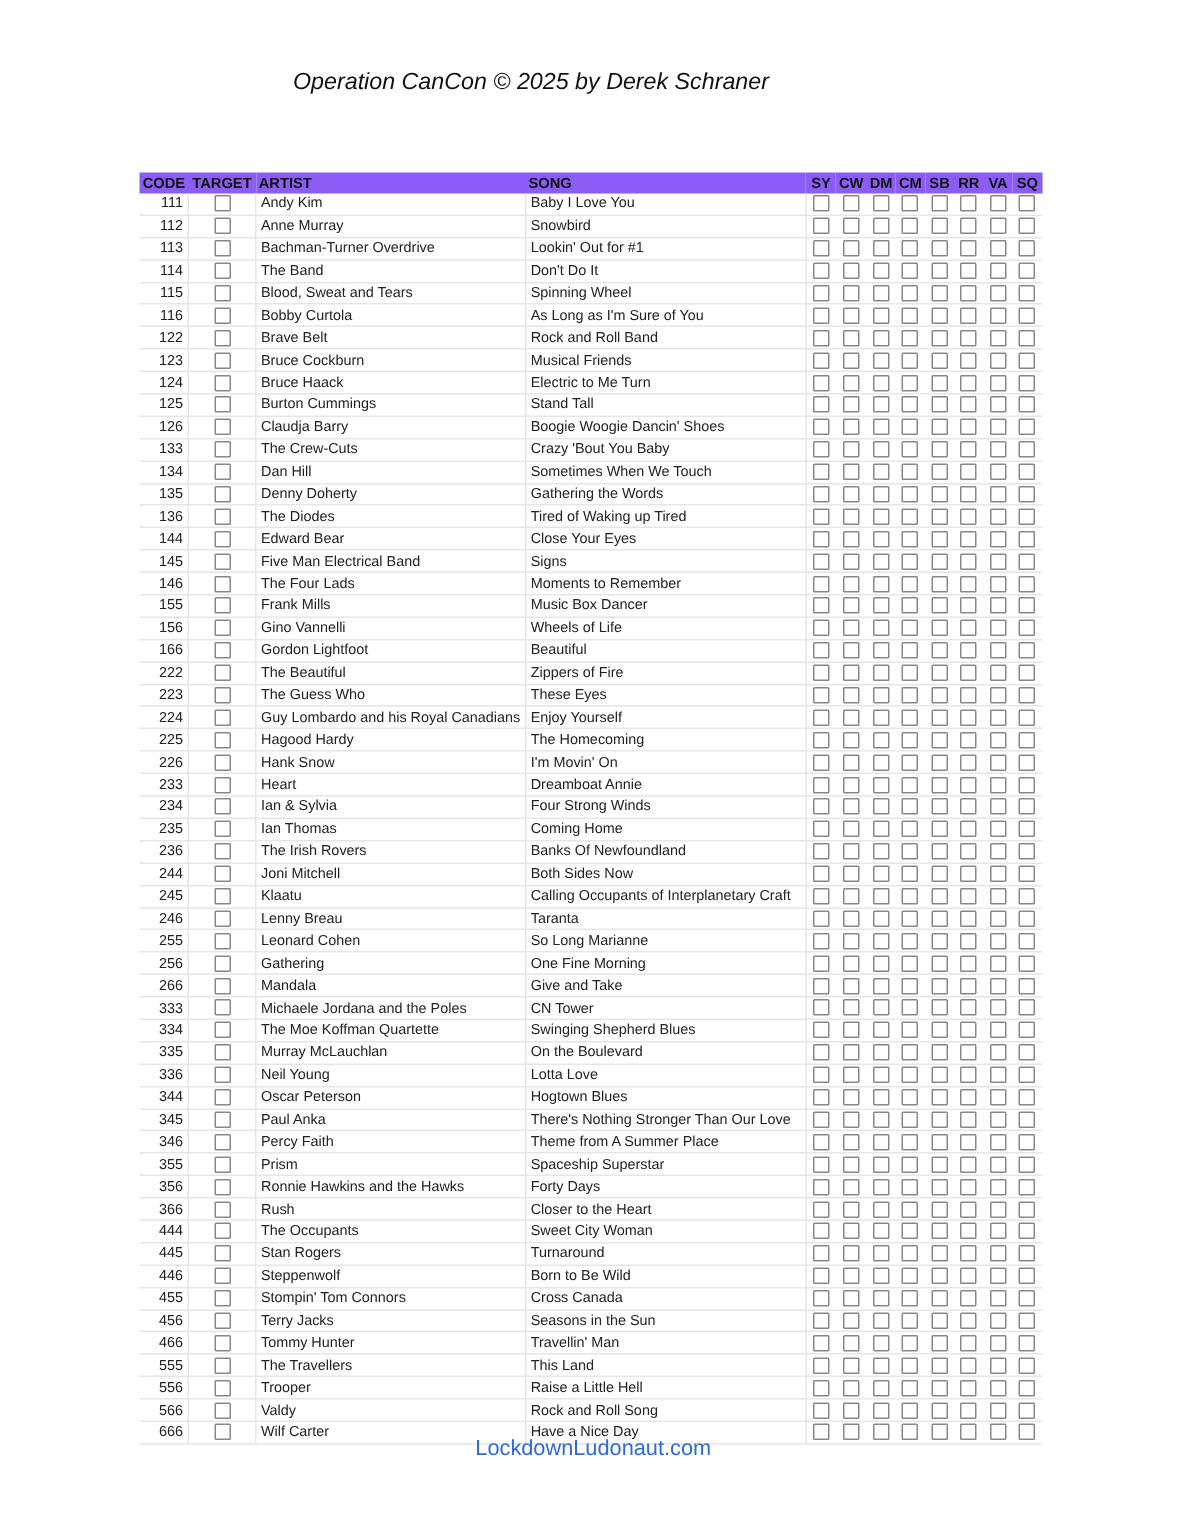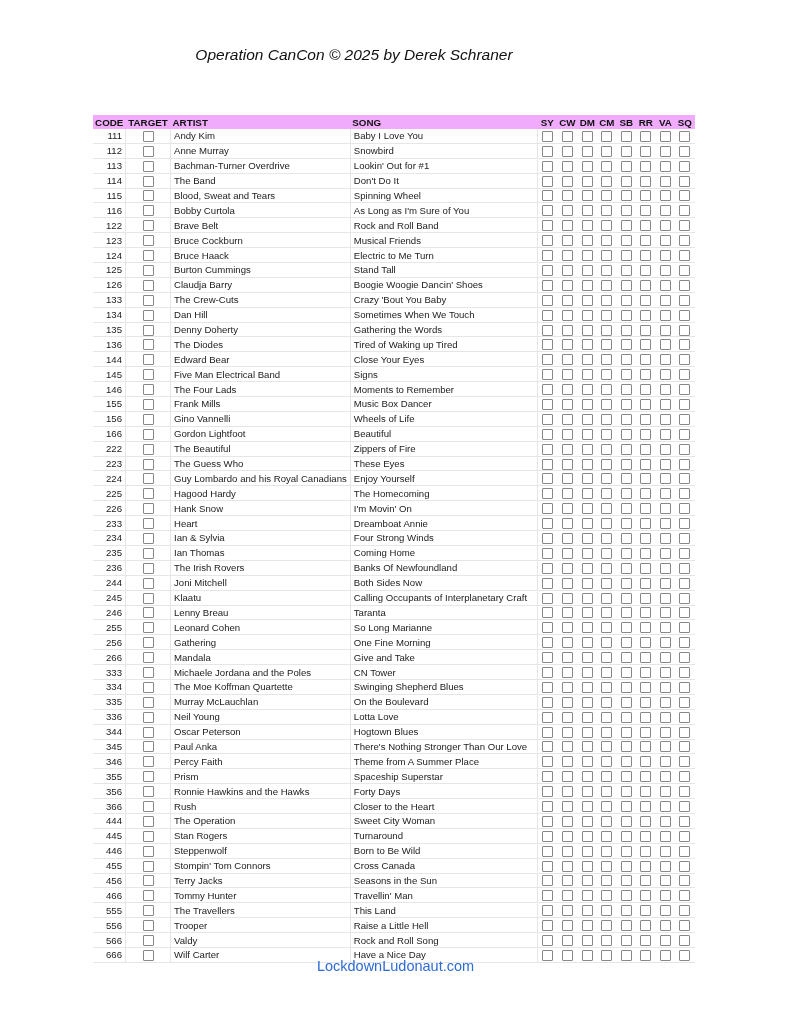--- a/index.html
+++ b/index.html
@@ -1,19 +1,19 @@
 <!DOCTYPE html>
 <html><head>
   <meta charset="utf-8">
   <style>
     html, body { margin: 0; padding: 0; background: #ffffff; }
     body { width: 791px; height: 1023px; position: relative; overflow: hidden; font-family: "Liberation Sans", sans-serif; color: #222; }
     .title { position: absolute; top: 46px; left: 0; width: 708px; text-align: center; font-style: italic; font-size: 15.5px; color: #111; }
     table { position: absolute; top: 115px; left: 93px; border-collapse: collapse; font-size: 9.6px; }
-    th { background: #f0abfc; font-weight: bold; text-align: left; height: 14px; padding: 0 2px; color: #111; font-size: 9.8px; }
+    th { background: #8b5cf6; font-weight: bold; text-align: left; height: 14px; padding: 0 2px; color: #111; font-size: 9.8px; }
     th.c { text-align: center; }
     td { height: 13.9px; padding: 0 3px; border-bottom: 1px solid #e6e6e6; border-right: 1px solid #e6e6e6; white-space: nowrap; }
     td.code { width: 26px; text-align: right; }
     td.tgt { width: 38px; text-align: center; }
     td.artist { width: 172px; margin-top: 33px; }
     td.song { width: 180px; }
     td.chk { width: 15.5px; text-align: center; padding: 0 2px; border-right: none; }
     .box { display: inline-block; width: 9px; height: 9px; border: 1px solid #888; border-radius: 1px; vertical-align: middle; background: #fff; }
     .footer { position: absolute; top: 958px; left: 0; width: 791px; text-align: center; font-size: 14.5px; color: #2d6bd6; }
   </style>
@@ -680,21 +680,21 @@
         <td class="chk"><span class="box"></span></td>
         <td class="chk"><span class="box"></span></td>
         <td class="chk"><span class="box"></span></td>
         <td class="chk"><span class="box"></span></td>
         <td class="chk"><span class="box"></span></td>
         <td class="chk"><span class="box"></span></td>
       </tr>
       <tr>
         <td class="code">444</td>
         <td class="tgt"><span class="box"></span></td>
-        <td class="artist">The Operation</td>
+        <td class="artist">The Occupants</td>
         <td class="song">Sweet City Woman</td>
         <td class="chk"><span class="box"></span></td>
         <td class="chk"><span class="box"></span></td>
         <td class="chk"><span class="box"></span></td>
         <td class="chk"><span class="box"></span></td>
         <td class="chk"><span class="box"></span></td>
         <td class="chk"><span class="box"></span></td>
         <td class="chk"><span class="box"></span></td>
         <td class="chk"><span class="box"></span></td>
       </tr>

